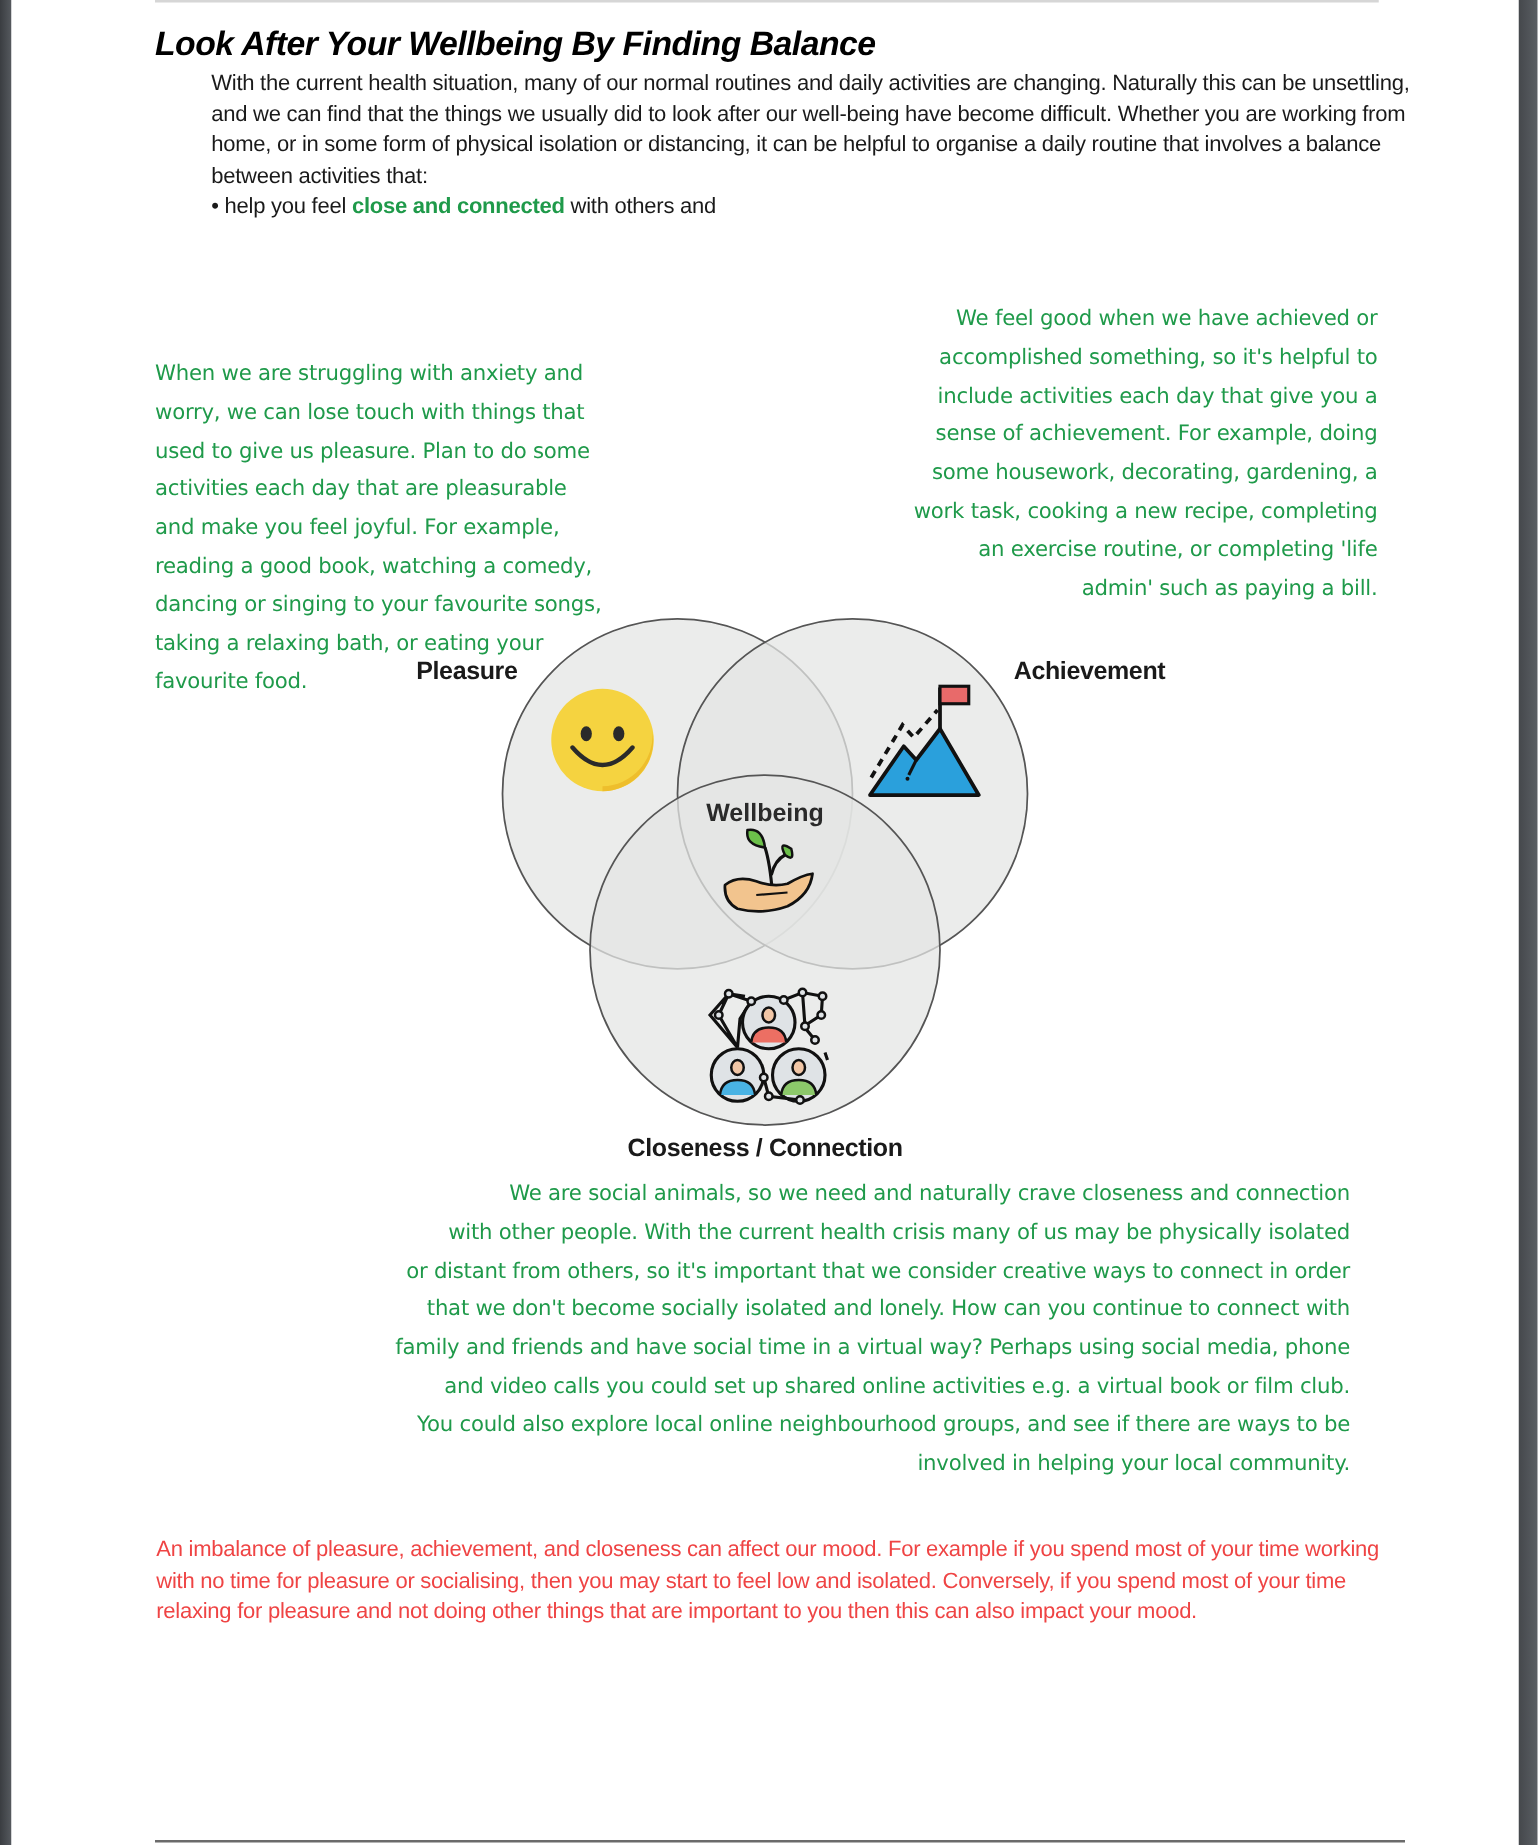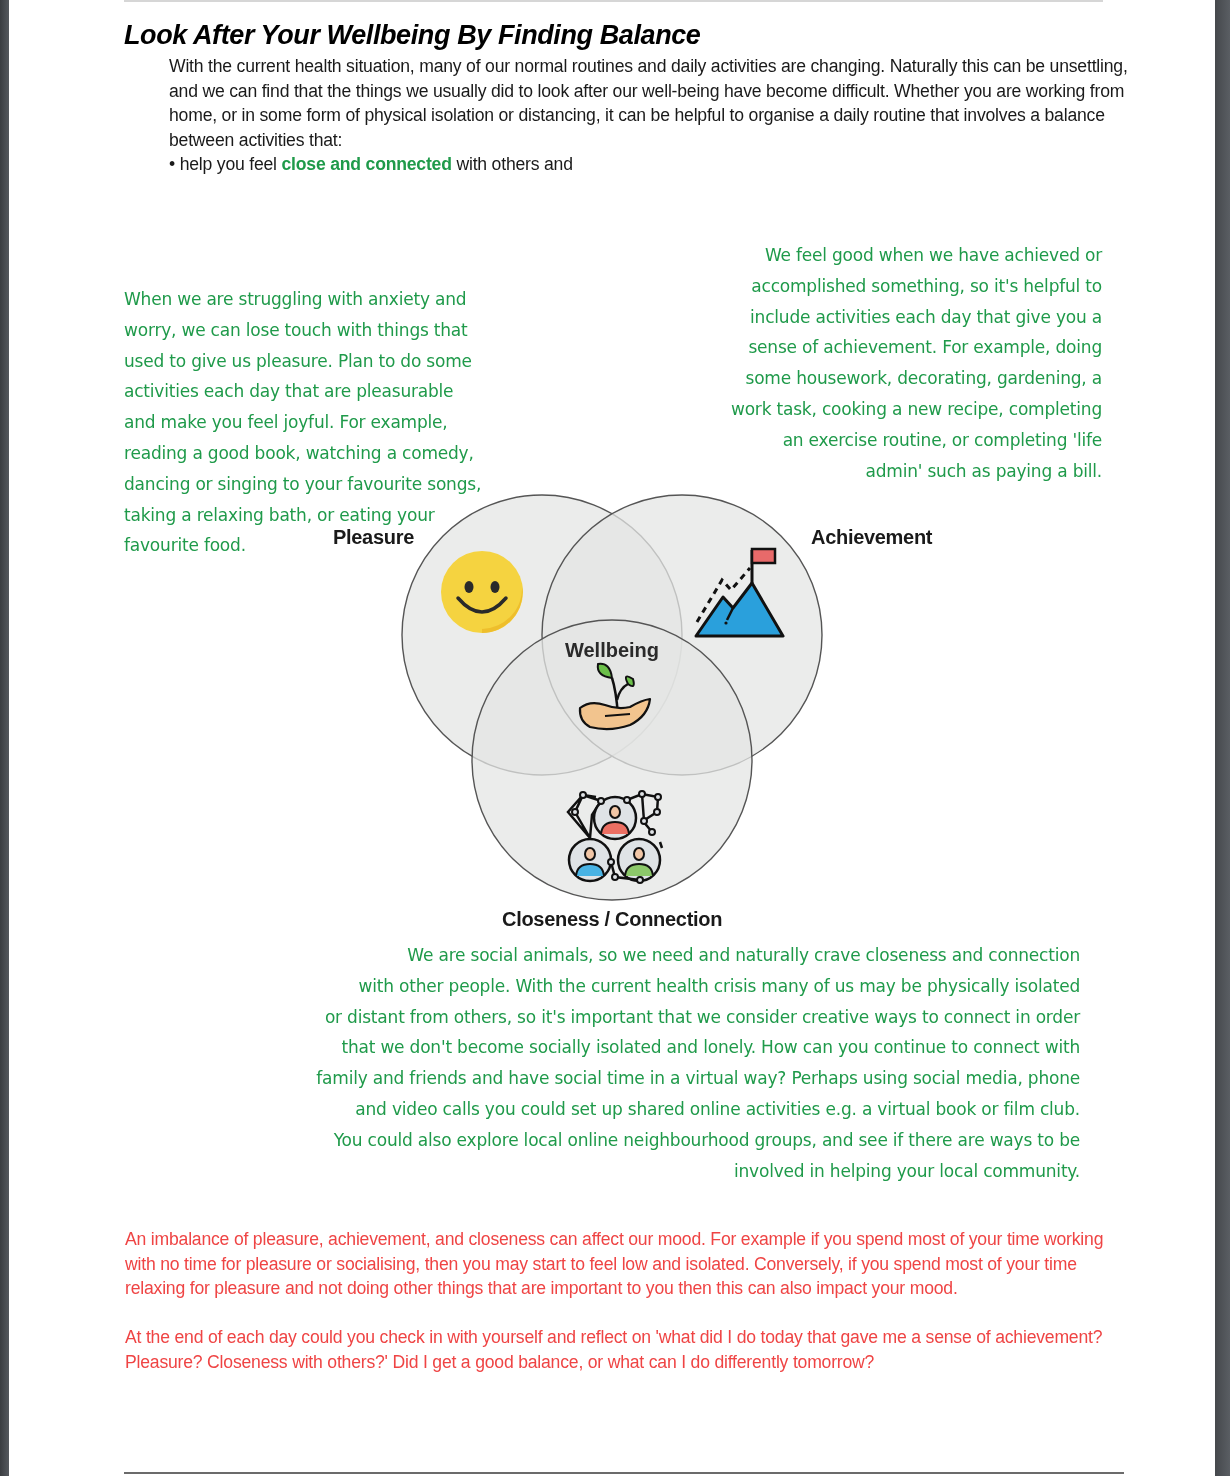--- a/index.html
+++ b/index.html
@@ -131,16 +131,15 @@
 with other people. With the current health crisis many of us may be physically isolated
 or distant from others, so it's important that we consider creative ways to connect in order
 that we don't become socially isolated and lonely. How can you continue to connect with
 family  and friends and have social time in a virtual way? Perhaps using social media, phone
 and video calls you could set up shared online activities e.g. a virtual book or film club.
 You could also explore local online neighbourhood groups, and see if there are ways to be
 involved in helping your local community.</div>
 
 <div class="outro">
   <p>An imbalance of pleasure, achievement, and closeness can affect our mood. For example if you spend most of your time working with no time for pleasure or socialising, then you may start to feel low and isolated. Conversely, if you spend most of your time relaxing for pleasure and not doing other things that are important to you then this can  also impact your mood.</p>
-  <p>At the end of each day could you check in with yourself and reflect on 'what did I do today that gave me a sense of achievement? Pleasure? Closeness with others?' Did I get a good balance, or what can I do differently tomorrow?</p>
 </div>
 
 <div class="rule-bottom"></div>
 
 </body></html>

